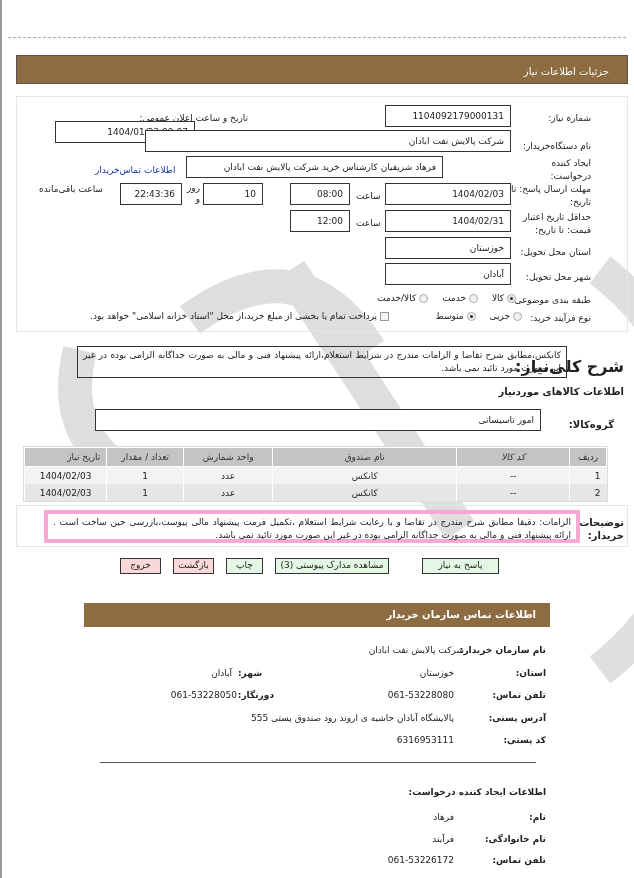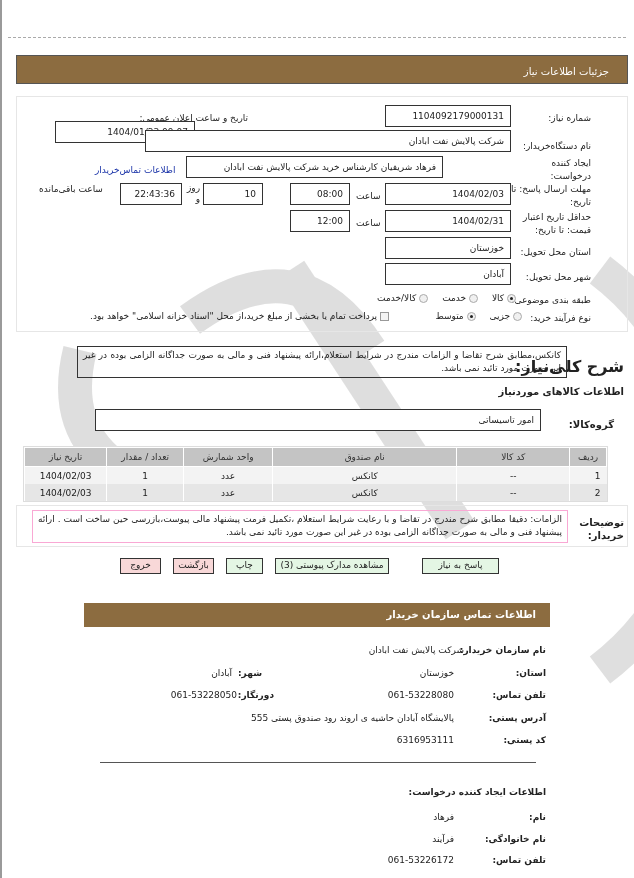--- a/index.html
+++ b/index.html
@@ -106,25 +106,25 @@
 <span class="abs lbl bold" style="right:10px;top:386px;font-size:10px;">اطلاعات کالاهای موردنیاز</span>
 
 <span class="abs lbl bold" style="right:20px;top:419px;font-size:10px;">گروه‌کالا:</span>
 <div class="abs box" style="left:95px;top:409px;width:446px;">امور تاسیساتی</div>
 
 <div class="abs" style="left:23px;top:446px;width:585px;border:1px solid #ddd;box-sizing:border-box;">
   <table class="items" style="width:583px;">
     <thead>
       <tr>
         <th style="width:24px;background:#c4c4c4;">ردیف</th>
-        <th style="width:104px;">کد کالا</th>
+        <th style="width:104px;font-style:italic;">کد کالا</th>
         <th style="width:178px;">نام صندوق</th>
         <th style="width:78px;">واحد شمارش</th>
         <th style="width:66px;">تعداد / مقدار</th>
-        <th style="width:70px;">تاریخ نیاز</th>
+        <th style="width:70px;text-align:right;">تاریخ نیاز</th>
       </tr>
     </thead>
     <tbody>
       <tr class="r1">
         <td style="text-align:right;">1</td>
         <td style="text-align:center;">--</td>
         <td style="text-align:center;">کانکس</td>
         <td style="text-align:center;">عدد</td>
         <td style="text-align:center;">1</td>
         <td style="text-align:center;">1404/02/03</td>
@@ -136,21 +136,21 @@
         <td style="text-align:center;">عدد</td>
         <td style="text-align:center;">1</td>
         <td style="text-align:center;">1404/02/03</td>
       </tr>
     </tbody>
   </table>
 </div>
 
 <div class="abs panel" style="left:16px;top:505px;width:612px;height:42px;"></div>
 <span class="abs lbl bold" style="right:10px;top:516px;width:58px;white-space:normal;line-height:13px;font-size:10px;">توضیحات خریدار:</span>
-<div class="abs" style="left:32px;top:510px;width:536px;height:33px;border:1px solid #f9a8d4;box-sizing:border-box;direction:rtl;text-align:justify;padding:2px 5px;line-height:13px;">الزامات: دقیقا مطابق شرح مندرج در تقاضا و با رعایت شرایط استعلام ،تکمیل فرمت  پیشنهاد مالی  پیوست،بازرسی  حین ساخت است . ارائه  پیشنهاد فنی و مالی به  صورت جداگانه الزامی بوده در غیر این صورت مورد تائید نمی باشد.</div>
+<div class="abs" style="left:44px;top:510px;width:536px;height:33px;border:4px solid #f9a8d4;box-sizing:border-box;direction:rtl;text-align:justify;padding:2px 5px;line-height:13px;">الزامات: دقیقا مطابق شرح مندرج در تقاضا و با رعایت شرایط استعلام ،تکمیل فرمت  پیشنهاد مالی  پیوست،بازرسی  حین ساخت است . ارائه  پیشنهاد فنی و مالی به  صورت جداگانه الزامی بوده در غیر این صورت مورد تائید نمی باشد.</div>
 
 <div class="abs btn green" style="left:422px;top:558px;width:77px;">پاسخ به نیاز</div>
 <div class="abs btn green" style="left:275px;top:558px;width:114px;">مشاهده مدارک پیوستی (3)</div>
 <div class="abs btn green" style="left:226px;top:558px;width:37px;">چاپ</div>
 <div class="abs btn red" style="left:173px;top:558px;width:41px;">بازگشت</div>
 <div class="abs btn red" style="left:120px;top:558px;width:41px;">خروج</div>
 
 <div class="abs banner" style="left:84px;top:603px;width:466px;height:24px;border:none;">
   <span class="bold" style="position:absolute;right:14px;top:6px;font-size:10px;">اطلاعات تماس سازمان خریدار</span>
 </div>

